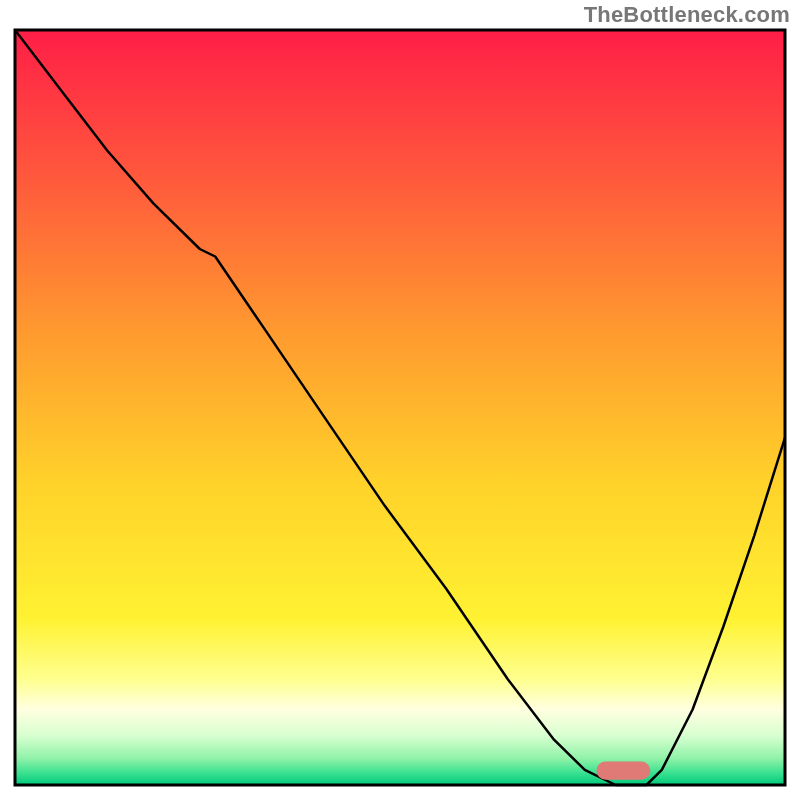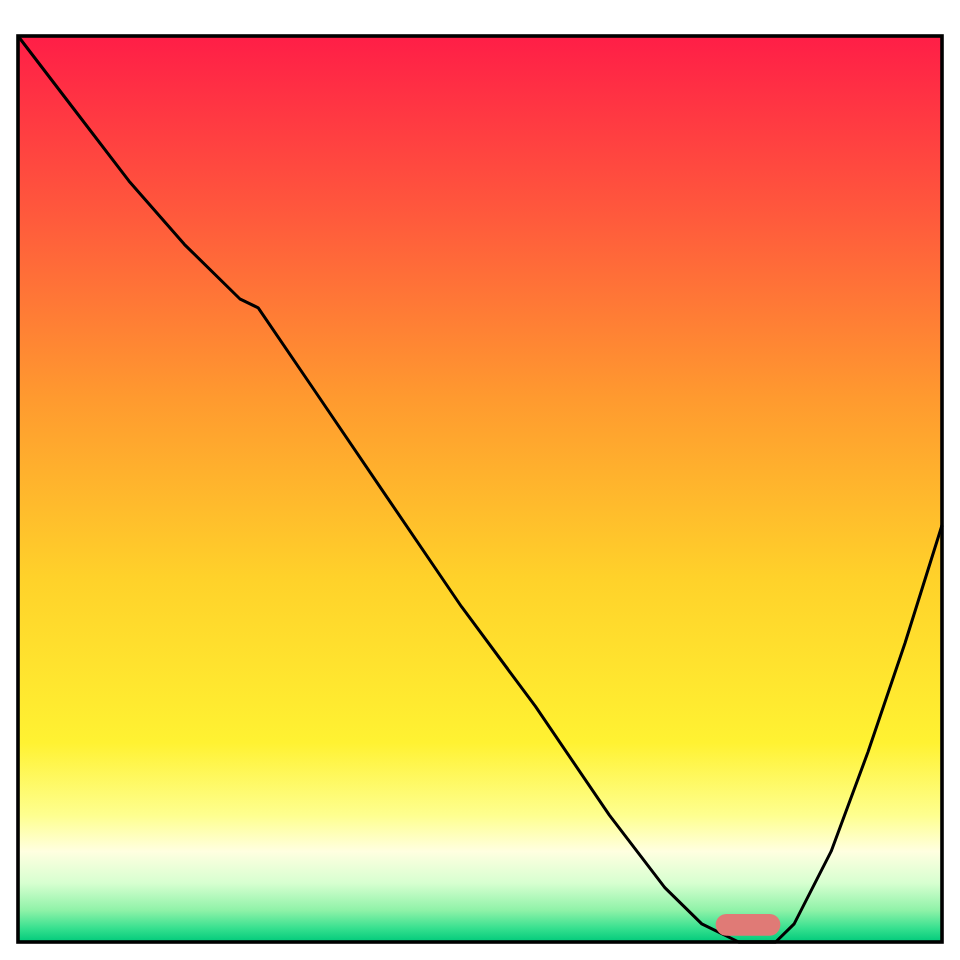--- a/index.html
+++ b/index.html
@@ -28,20 +28,21 @@
   svg.plot {
     position: absolute;
     left: 0;
     top: 0;
   }
 </style>
 </head>
 <body>
 
 <div class="stage">
+  <div class="watermark">TheBottleneck.com</div>
   <svg class="plot" width="800" height="800">
       <defs>
         <linearGradient id="bg-grad" x1="0" y1="0" x2="0" y2="1">
           <stop offset="0.00%" stop-color="#ff1e47"></stop>
           <stop offset="20.00%" stop-color="#ff5a3c"></stop>
           <stop offset="40.00%" stop-color="#ff9a2f"></stop>
           <stop offset="60.00%" stop-color="#ffd22a"></stop>
           <stop offset="78.00%" stop-color="#fff232"></stop>
           <stop offset="86.00%" stop-color="#feff8f"></stop>
           <stop offset="90.00%" stop-color="#ffffe0"></stop>

